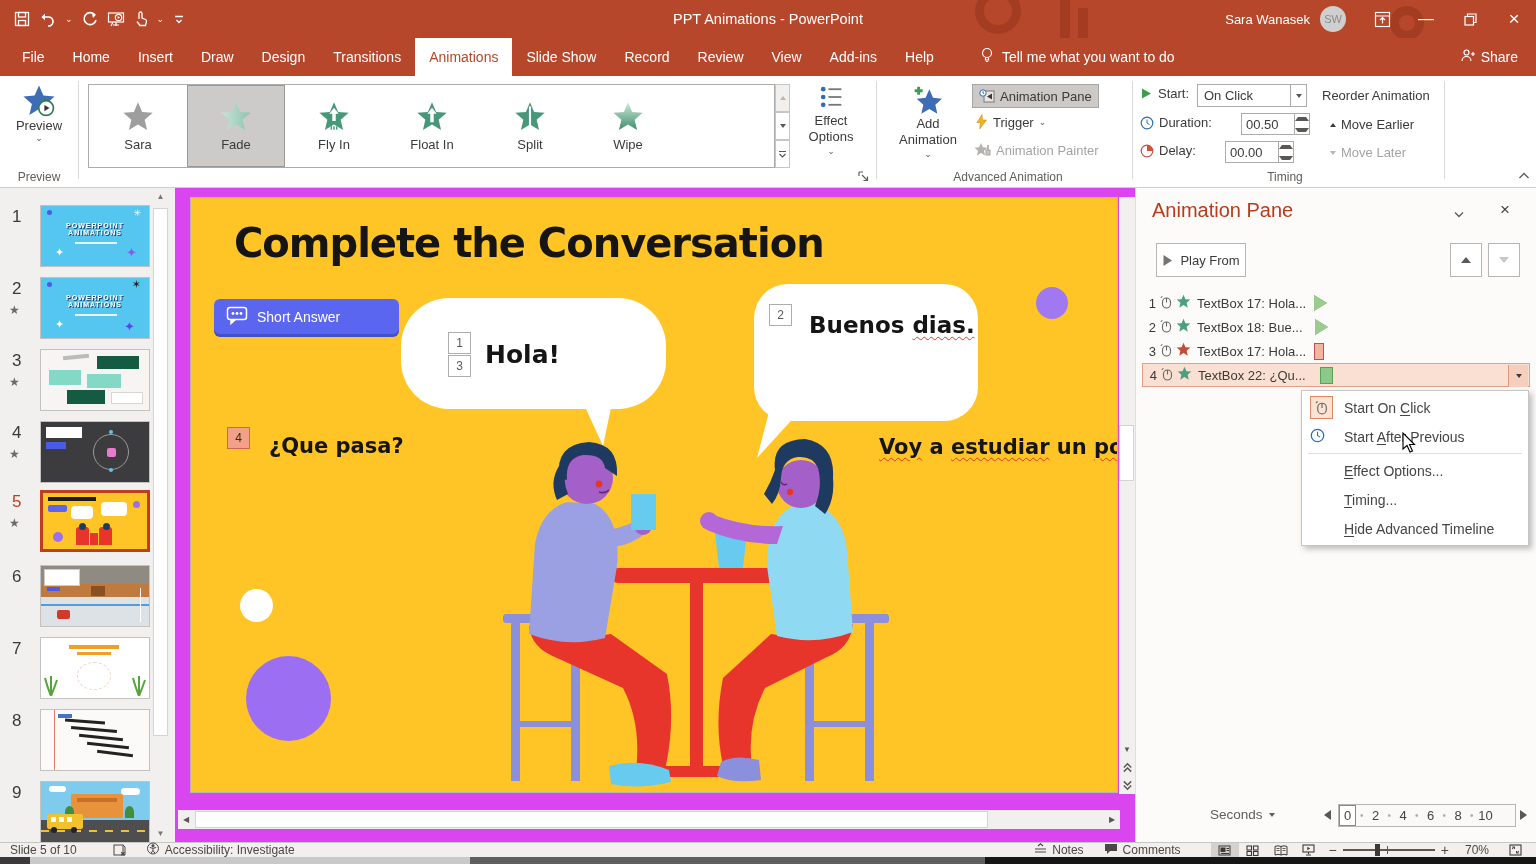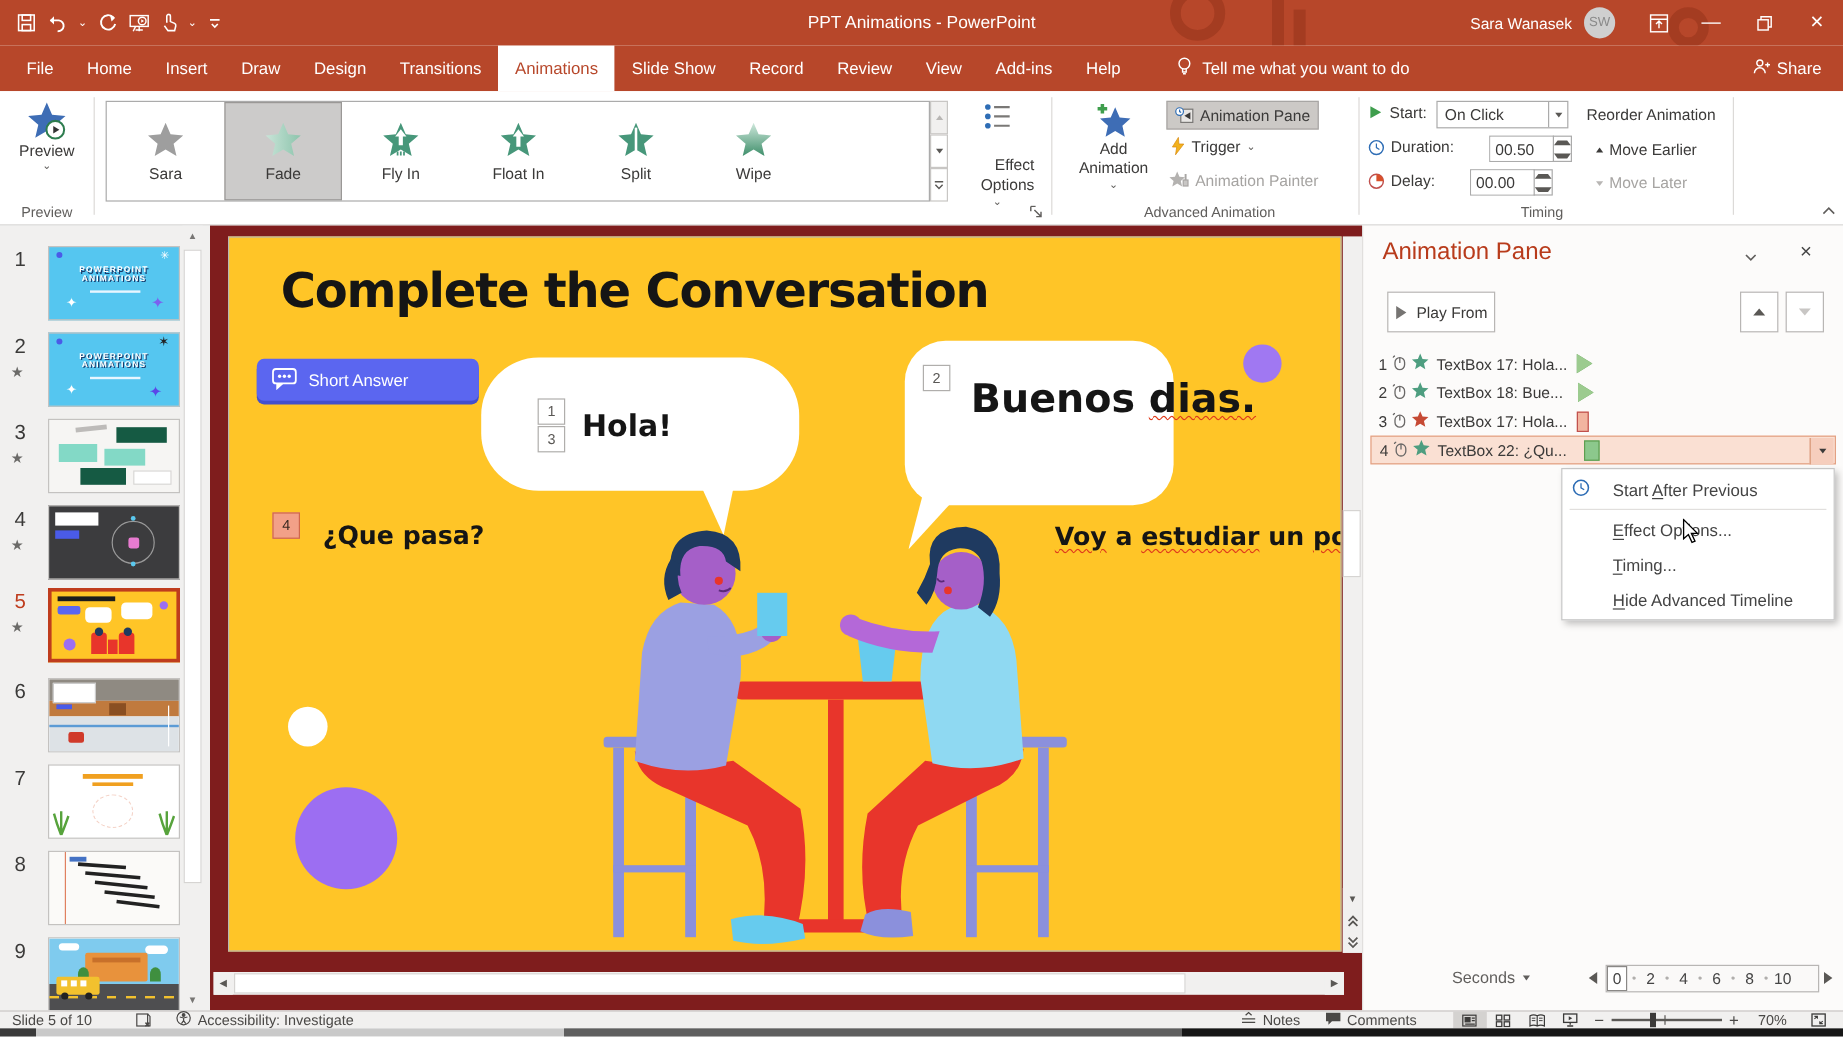--- a/index.html
+++ b/index.html
@@ -53,21 +53,21 @@
   .tnum { position:absolute; left:12px; top:2px; font-size:17px; color:#3b3a39; }
   .tnum.sel { color:#bf3c1d; }
   .tstar { position:absolute; left:9px; top:26px; font-size:12px; color:#6b6a68; }
   .tbox { position:absolute; left:40px; top:0; width:110px; height:62px; background:#fff; border:1px solid #c4c2c0; overflow:hidden; }
   .tbox.sel { border:3px solid #bf3c1d; }
   .scrollv { background:#f1f0ef; }
   .sthumb { background:#fff; border:1px solid #d6d4d2; }
   .sarrow { display:flex; align-items:center; justify-content:center; color:#787674; font-size:8px; }
 
   
-  .workspace { position:absolute; left:175px; top:188px; width:960px; height:654px; background:#7f1d1d; }
+  .workspace { position:absolute; left:175px; top:188px; width:960px; height:654px; background:#d946ef; }
   .slide { position:absolute; left:15px; top:9px; width:928px; height:596px; background:#ffc527; border:1px solid #b8b6b4; overflow:hidden; }
   .slide-title { position:absolute; left:43px; top:22px; font-size:40px; font-weight:800; letter-spacing:-1px; color:#151515; font-family:"DejaVu Sans",sans-serif; }
   .sabtn { position:absolute; left:23px; top:101px; width:185px; height:35px; background:#5b66f0; border-radius:6px; box-shadow:0 3px 0 #4350cc; color:#fff; font-size:14px; display:flex; align-items:center; gap:9px; padding-left:12px; }
   .bubble { position:absolute; background:#fff; }
   .tag { position:absolute; width:23px; height:22px; background:#fff; border:1px solid #b0aeac; color:#5a5855; font-size:12px; display:flex; align-items:center; justify-content:center; }
   .tag.hot { background:#f2a document088; background:#f2a088; border-color:#d0664a; color:#3b2a22; }
   .btext { position:absolute; font-weight:700; color:#151515; font-family:"DejaVu Sans",sans-serif; white-space:nowrap; }
   .squig { text-decoration:underline wavy #e03c1c 1px; text-underline-offset:3px; }
   .scroll-track { background:#f1f0ef; }
   .sbtn { background:#f1f0ef; display:flex; align-items:center; justify-content:center; color:#5a5855; }
@@ -299,21 +299,21 @@
             <circle cx="4" cy="4" r="1.8"></circle>
             <circle cx="4" cy="10" r="1.8"></circle>
             <circle cx="4" cy="16" r="1.8"></circle>
           </g>
           <g stroke="#7a7876" stroke-width="1.4">
             <line x1="8" y1="4" x2="18" y2="4"></line>
             <line x1="8" y1="10" x2="18" y2="10"></line>
             <line x1="8" y1="16" x2="18" y2="16"></line>
           </g>
         </svg>
-      <span style="width:62px; text-align:right; line-height:1.25; margin-top:20px;">Effect Options</span>
+      <span style="width:62px; text-align:center; line-height:1.25; margin-top:3px;">Effect Options</span>
       <span class="chev">⌄</span>
     </div>
     <span class="abs" style="left:858px; top:94px;"><svg width="11" height="11" viewBox="0 0 11 11" fill="none" stroke="#605e5c" stroke-width="1.2">
           <path d="M1 1 v4 M1 1 h4 M4 4 L9.5 9.5 M9.5 5.5 v4 h-4"></path>
         </svg></span>
     <div class="vsep" style="left:876px;"></div>
 
     <div class="bigbtn abs" style="left:892px; top:8px; width:72px;">
       <svg width="32" height="32" viewBox="0 0 24 24">
           <polygon points="13,4 15.8,10.4 22.5,11 17.5,15.6 19,22.4 13,18.8 7,22.4 8.5,15.6 3.5,11 10.2,10.4" fill="#3e6db5"></polygon>
@@ -569,21 +569,21 @@
         </svg>
       <div class="tag" style="left:257px; top:134px;">1</div>
       <div class="tag" style="left:257px; top:157px;">3</div>
       <div class="btext" style="left:294px; top:142px; font-size:25px;">Hola!</div>
 
       <div class="bubble" style="left:563px; top:86px; width:224px; height:137px; border-radius:34px;"></div>
       <svg class="abs" style="left:566px; top:214px;" width="42" height="46">
           <polygon points="12,0 42,0 0,46" fill="#fff"></polygon>
         </svg>
       <div class="tag" style="left:578px; top:106px;">2</div>
-      <div class="btext" style="left:618px; top:114px; font-size:33px;"><span>Buenos </span><span class="squig">dias.</span></div>
+      <div class="btext" style="left:618px; top:114px; font-size:23px;"><span>Buenos </span><span class="squig">dias.</span></div>
 
       <div class="tag hot" style="left:36px; top:229px;">4</div>
       <div class="btext" style="left:78px; top:236px; font-size:21px;">¿Que pasa?</div>
 
       <div class="btext" style="left:688px; top:237px; font-size:21px;"><span class="squig">Voy</span><span> a </span><span class="squig">estudiar</span><span> un </span><span class="squig">poco.</span></div>
 
       <div class="abs" style="left:845px; top:89px; width:32px; height:32px; border-radius:50%; background:#a078f2;"></div>
       <div class="abs" style="left:49px; top:391px; width:33px; height:33px; border-radius:50%; background:#fff;"></div>
       <div class="abs" style="left:55px; top:458px; width:85px; height:85px; border-radius:50%; background:#9c6ef2;"></div>
 
@@ -749,20 +749,30 @@
           <span class="num">10</span>
       </div>
       <span class="abs" style="left:372px; top:6px;">
           <div style="width:0;height:0;border-top:5px solid transparent;border-bottom:5px solid transparent;border-left:7px solid #5a5855;"></div>
         </span>
     </div>
   </div>
 
   <div class="menu">
     <div class="mi">
+      <span class="ic" style="width:23px;height:23px;border:1px solid #e0885f;background:#fbe2d3;display:flex;align-items:center;justify-content:center;">
+          <svg width="13" height="15" viewBox="0 0 12 14" fill="none" stroke="#6a6867" stroke-width="1.1">
+            <rect x="2.5" y="3" width="8" height="10" rx="4"></rect>
+            <line x1="6.5" y1="3" x2="6.5" y2="7.5"></line>
+            <path d="M2.5 1.5 Q1.2 1.8 1 3"></path>
+          </svg>
+        </span>
+      <span><span>Start On </span><u>C</u><span>lick</span></span>
+    </div>
+    <div class="mi">
       <span class="ic" style="top:6px;"><svg width="15" height="15" viewBox="0 0 14 14">
             <circle cx="7" cy="7" r="5.8" fill="#fff" stroke="#2e6db5" stroke-width="1.2"></circle>
             <path d="M7 3.5 V7 L9.5 8.5" stroke="#2e6db5" fill="none"></path>
           </svg></span>
       <span><span>Start </span><u>A</u><span>fter Previous</span></span>
     </div>
     <div class="msep"></div>
     <div class="mi">
       <span><span></span><u>E</u><span>ffect Options...</span></span>
     </div>

